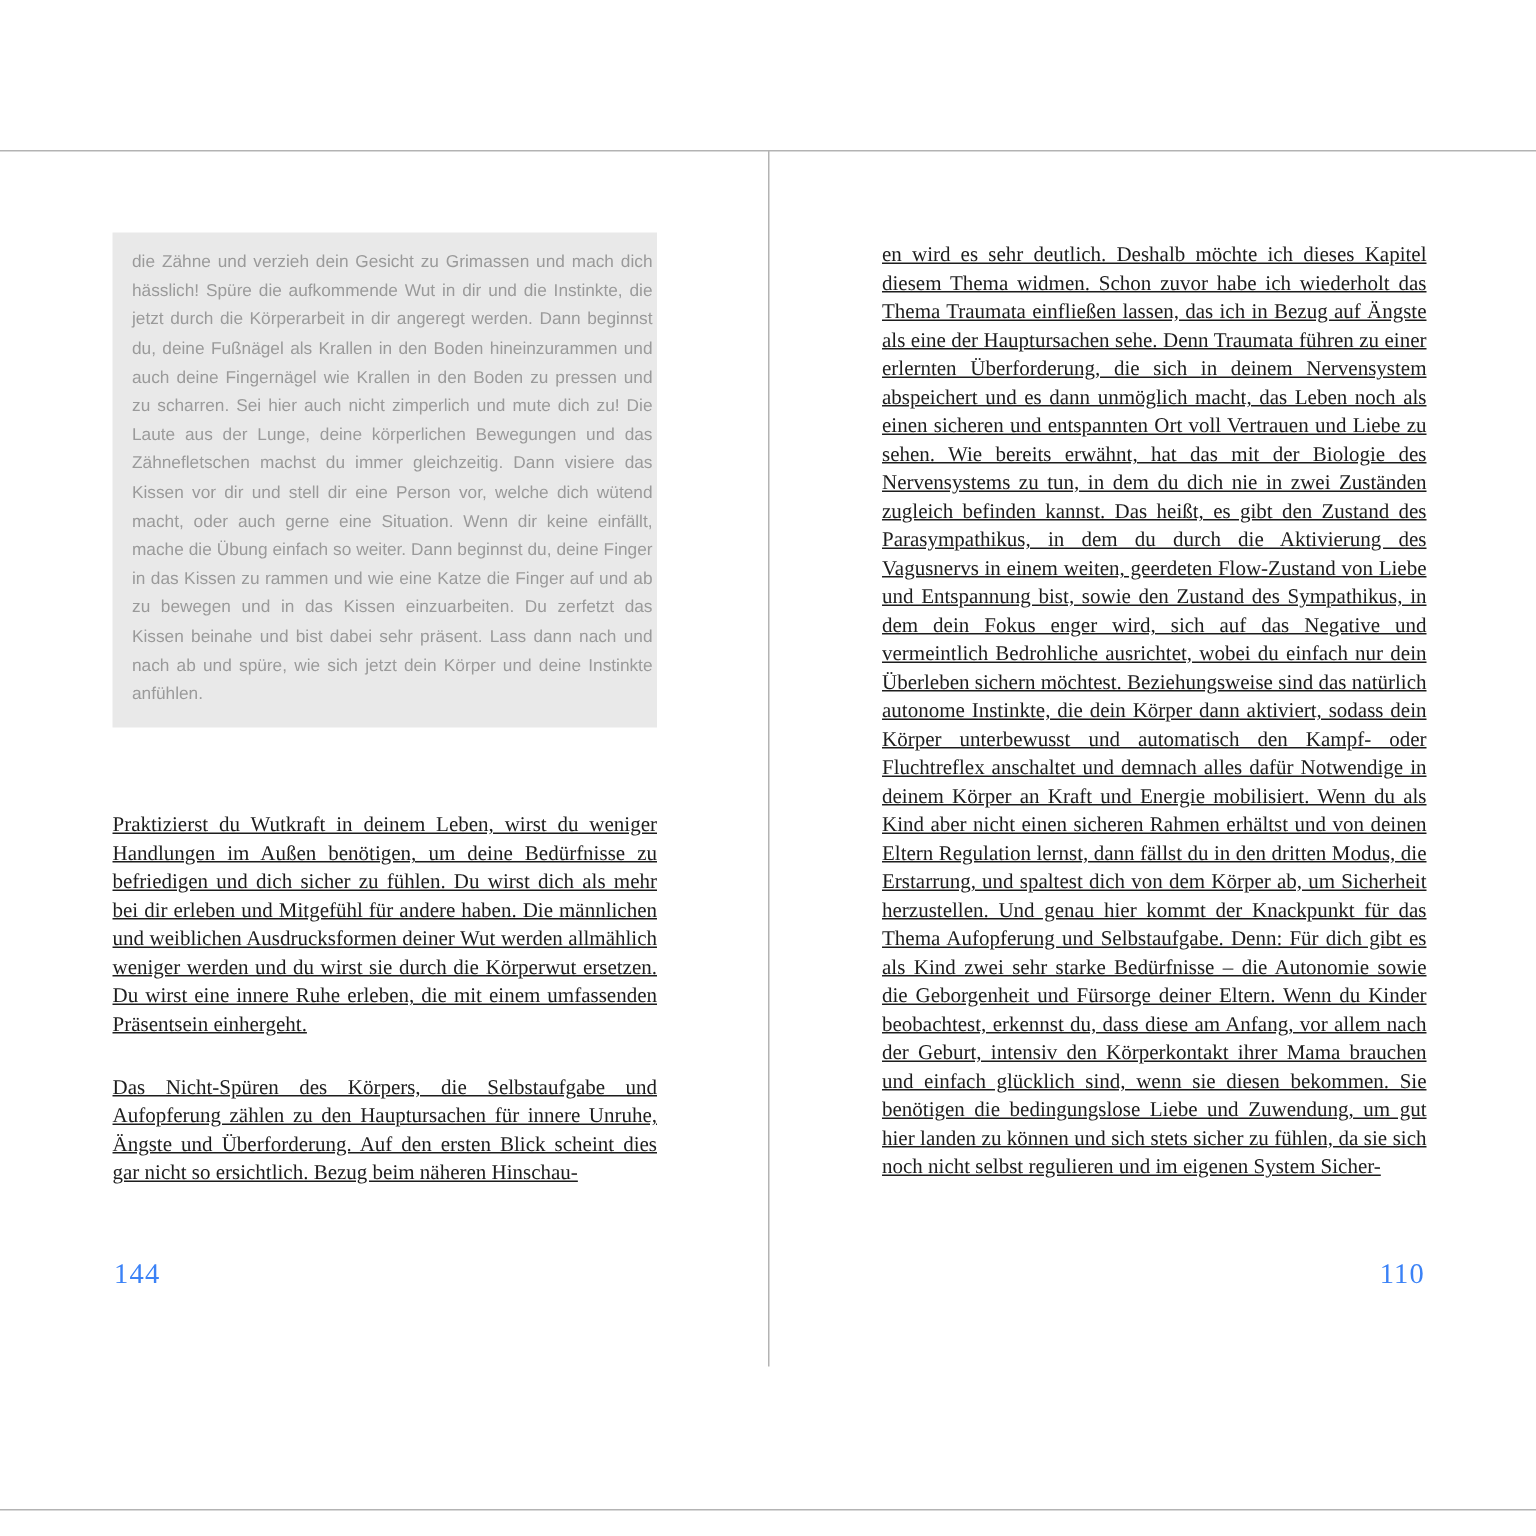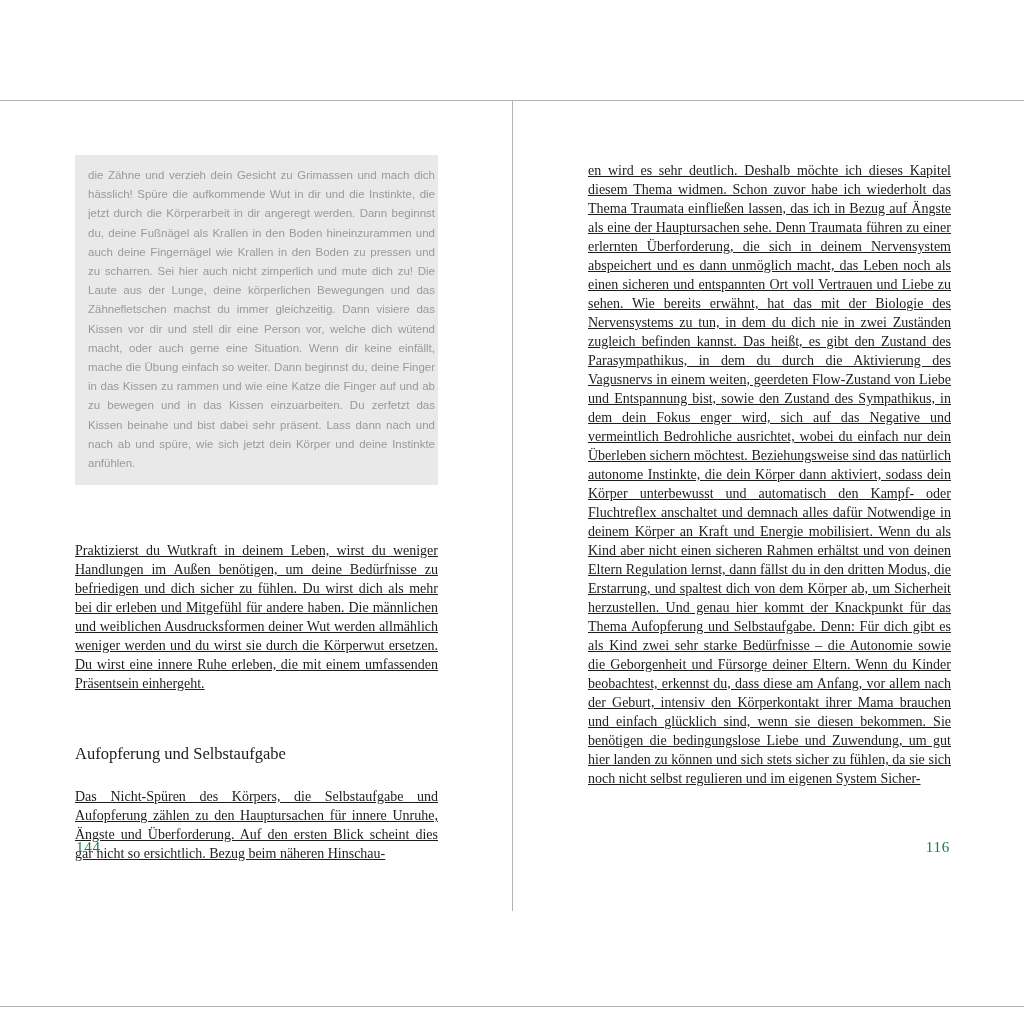--- a/index.html
+++ b/index.html
@@ -66,47 +66,46 @@
     font-size: 16.5px;
     font-weight: normal;
     line-height: 20px;
     margin: 51px 0 0 0;
     text-align: left;
   }
   .par-2 { margin-top: 23px; }
   .folio {
     position: absolute;
     top: 839px;
-    font-size: 15px;
+    font-size: 19px;
     letter-spacing: 0.8px;
-    color: #15803d;
+    color: #3b82f6;
   }
   .folio-left { left: 76px; }
   .folio-right { left: 588px; width: 362px; text-align: right; }
 </style>
 </head>
 <body>
 
 <div class="canvas">
 
   <div class="rule-top"></div>
   <div class="rule-center"></div>
   <div class="rule-bottom"></div>
 
   <div class="page-left" lang="de">
     <div class="exercise-box">die Zähne und verzieh dein Gesicht zu Grimassen und mach dich hässlich! Spüre die aufkommende Wut in dir und die Instinkte, die jetzt durch die Körperarbeit in dir angeregt werden. Dann beginnst du, deine Fußnägel als Krallen in den Boden hineinzurammen und auch deine Fingernägel wie Krallen in den Boden zu pressen und zu scharren. Sei hier auch nicht zimperlich und mute dich zu! Die Laute aus der Lunge, deine körperlichen Bewegungen und das Zähnefletschen machst du immer gleichzeitig. Dann visiere das Kissen vor dir und stell dir eine Person vor, welche dich wütend macht, oder auch gerne eine Situation. Wenn dir keine einfällt, mache die Übung einfach so weiter. Dann beginnst du, deine Finger in das Kissen zu rammen und wie eine Katze die Finger auf und ab zu bewegen und in das Kissen einzuarbeiten. Du zerfetzt das Kissen beinahe und bist dabei sehr präsent. Lass dann nach und nach ab und spüre, wie sich jetzt dein Körper und deine Instinkte anfühlen.</div>
 
     <p class="body-text par-1">Praktizierst du Wutkraft in deinem Leben, wirst du weniger Handlungen im Außen benötigen, um deine Bedürfnisse zu befriedigen und dich sicher zu fühlen. Du wirst dich als mehr bei dir erleben und Mitgefühl für andere haben. Die männlichen und weiblichen Ausdrucksformen deiner Wut werden allmählich weniger werden und du wirst sie durch die Körperwut ersetzen. Du wirst eine innere Ruhe erleben, die mit einem umfassenden Präsentsein einhergeht.</p>
 
-    <h2 class="section-heading">Aufopferung und Selbstaufgabe</h2>
 
     <p class="body-text par-2">Das Nicht-Spüren des Körpers, die Selbstaufgabe und Aufopferung zählen zu den Hauptursachen für innere Unruhe, Ängste und Überforderung. Auf den ersten Blick scheint dies gar nicht so ersichtlich. Bezug beim näheren Hinschau-</p>
   </div>
 
   <div class="page-right" lang="de">
     <p class="body-text">en wird es sehr deutlich. Deshalb möchte ich dieses Kapitel diesem Thema widmen. Schon zuvor habe ich wiederholt das Thema Traumata einfließen lassen, das ich in Bezug auf Ängste als eine der Hauptursachen sehe. Denn Traumata führen zu einer erlernten Überforderung, die sich in deinem Nervensystem abspeichert und es dann unmöglich macht, das Leben noch als einen sicheren und entspannten Ort voll Vertrauen und Liebe zu sehen. Wie bereits erwähnt, hat das mit der Biologie des Nervensystems zu tun, in dem du dich nie in zwei Zuständen zugleich befinden kannst. Das heißt, es gibt den Zustand des Parasympathikus, in dem du durch die Aktivierung des Vagusnervs in einem weiten, geerdeten Flow-Zustand von Liebe und Entspannung bist, sowie den Zustand des Sympathikus, in dem dein Fokus enger wird, sich auf das Negative und vermeintlich Bedrohliche ausrichtet, wobei du einfach nur dein Überleben sichern möchtest. Beziehungsweise sind das natürlich autonome Instinkte, die dein Körper dann aktiviert, sodass dein Körper unterbewusst und automatisch den Kampf- oder Fluchtreflex anschaltet und demnach alles dafür Notwendige in deinem Körper an Kraft und Energie mobilisiert. Wenn du als Kind aber nicht einen sicheren Rahmen erhältst und von deinen Eltern Regulation lernst, dann fällst du in den dritten Modus, die Erstarrung, und spaltest dich von dem Körper ab, um Sicherheit herzustellen. Und genau hier kommt der Knackpunkt für das Thema Aufopferung und Selbstaufgabe. Denn: Für dich gibt es als Kind zwei sehr starke Bedürfnisse – die Autonomie sowie die Geborgenheit und Fürsorge deiner Eltern. Wenn du Kinder beobachtest, erkennst du, dass diese am Anfang, vor allem nach der Geburt, intensiv den Körperkontakt ihrer Mama brauchen und einfach glücklich sind, wenn sie diesen bekommen. Sie benötigen die bedingungslose Liebe und Zuwendung, um gut hier landen zu können und sich stets sicher zu fühlen, da sie sich noch nicht selbst regulieren und im eigenen System Sicher-</p>
   </div>
 
   <div class="folio folio-left">144</div>
 
-  <div class="folio folio-right">116</div>
+  <div class="folio folio-right">110</div>
 
 </div>
 
 </body></html>

